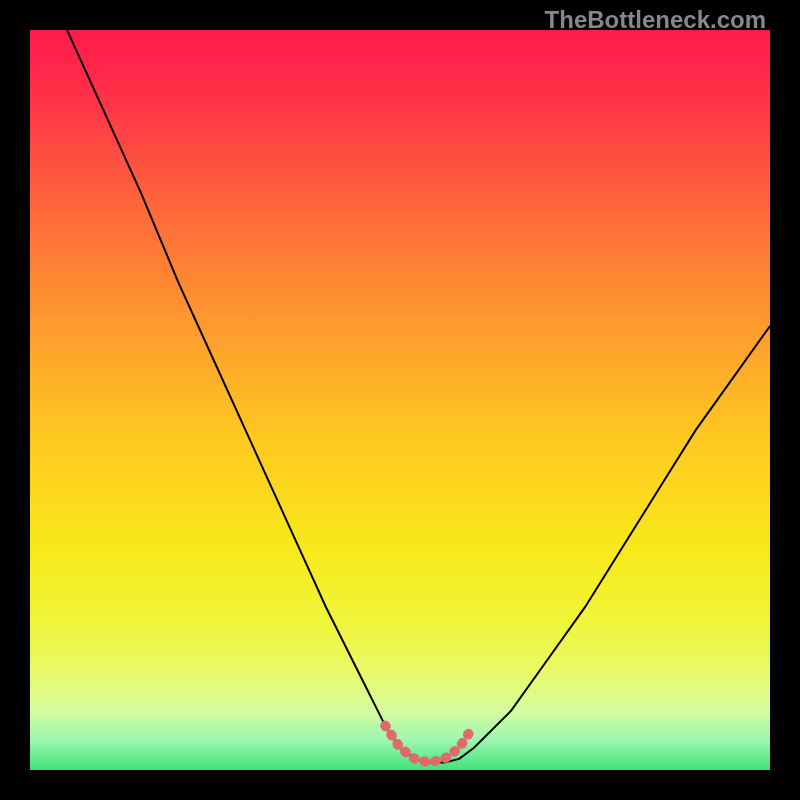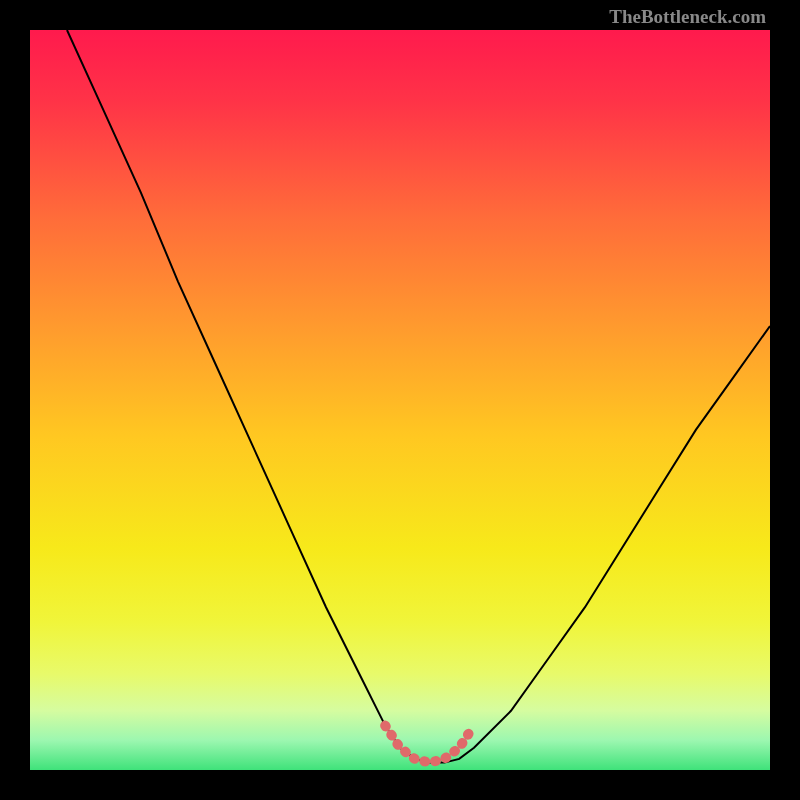--- a/index.html
+++ b/index.html
@@ -1,20 +1,20 @@
 <!DOCTYPE html>
 <html><head>
 <meta charset="utf-8">
 <style>
   * { margin: 0; padding: 0; box-sizing: border-box; }
   body { width: 800px; height: 800px; overflow: hidden; background: #000; }
   .container { width: 800px; height: 800px; position: relative; background: #000; }
   .plot-area { position: absolute; left: 30px; top: 30px; width: 740px; height: 740px; }
   .gradient-bg { position: absolute; left: 0; top: 0; width: 740px; height: 740px; }
-  .watermark { position: absolute; top: 6px; right: 34px; font-family: Liberation Serif, serif; font-size: 19px; font-weight: bold; color: #888; }
+  .watermark { position: absolute; top: 6px; right: 34px; font-family: Liberation Sans, sans-serif; font-size: 24px; font-weight: bold; color: #888; }
   .chart-svg { position: absolute; left: 0; top: 0; width: 740px; height: 740px; }
 </style>
 </head>
 <body>
 <div class="container">
   <div class="watermark">TheBottleneck.com</div>
   <div class="plot-area">
     <svg class="gradient-bg" viewBox="0 0 740 740" preserveAspectRatio="none">
       <defs>
         <linearGradient id="bg-grad" x1="0" y1="0" x2="0" y2="1">

